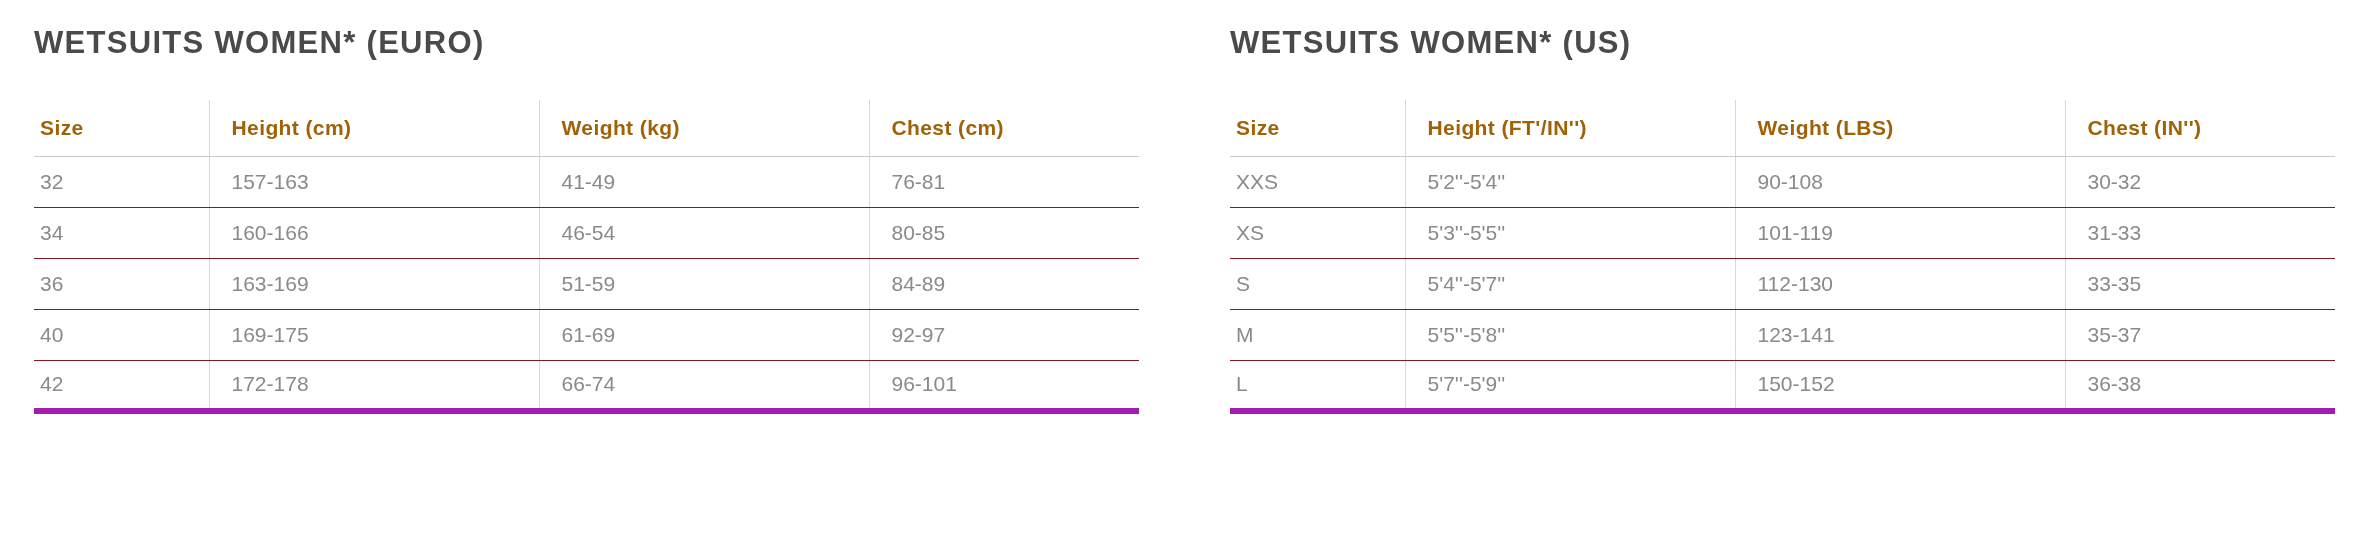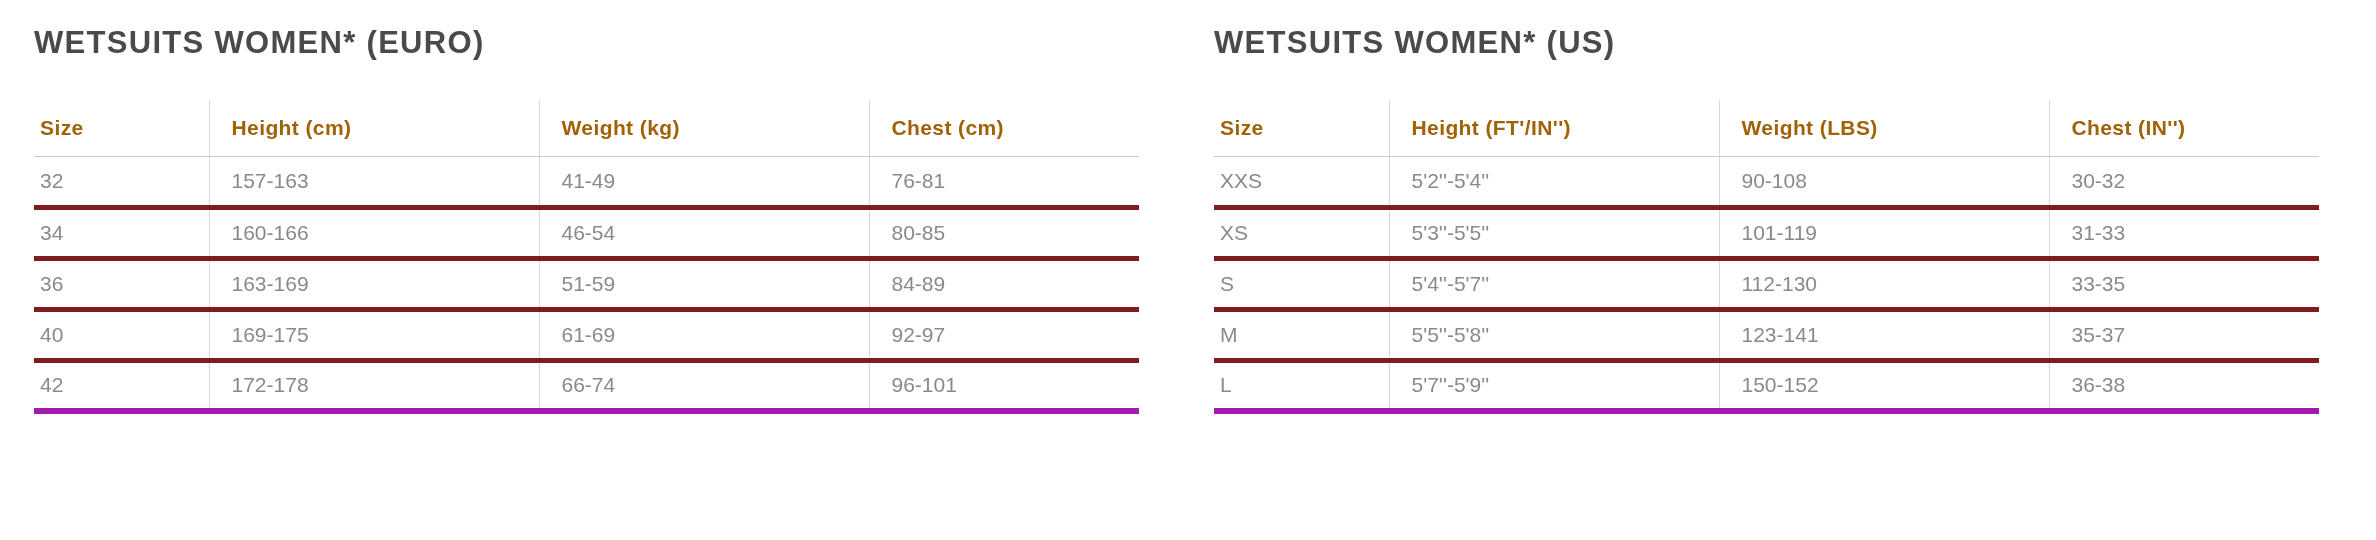--- a/index.html
+++ b/index.html
@@ -20,21 +20,21 @@
     height: 540px;
     box-sizing: border-box;
     padding: 0;
   }
   .tables-row {
     display: flex;
     flex-direction: row;
     align-items: flex-start;
     padding-top: 26px;
     padding-left: 34px;
-    gap: 60px;
+    gap: 76px;
   }
   .table-block {
     width: 1120px;
   }
   .table-title {
     font-size: 31px;
     font-weight: bold;
     letter-spacing: 1.3px;
     color: #4a4a4a;
     margin: 0 0 40px 0;
@@ -57,21 +57,21 @@
     box-sizing: border-box;
   }
   table.size-table thead th {
     font-weight: bold;
     color: #a16207;
     letter-spacing: 0.4px;
     height: 56px;
     border-bottom: 1px solid #c9c9c9;
   }
   table.size-table tbody td {
-    border-bottom: 5px solid #7f1d1d;
+    border-bottom: 1px solid #7f1d1d;
     color: #8a8a8a;
   }
   table.size-table tbody tr:last-child td {
     border-bottom: 6px solid #a21caf;
   }
   
   table.size-table th + th,
   table.size-table td + td {
     border-left: 1px solid #d8d8d8;
   }

